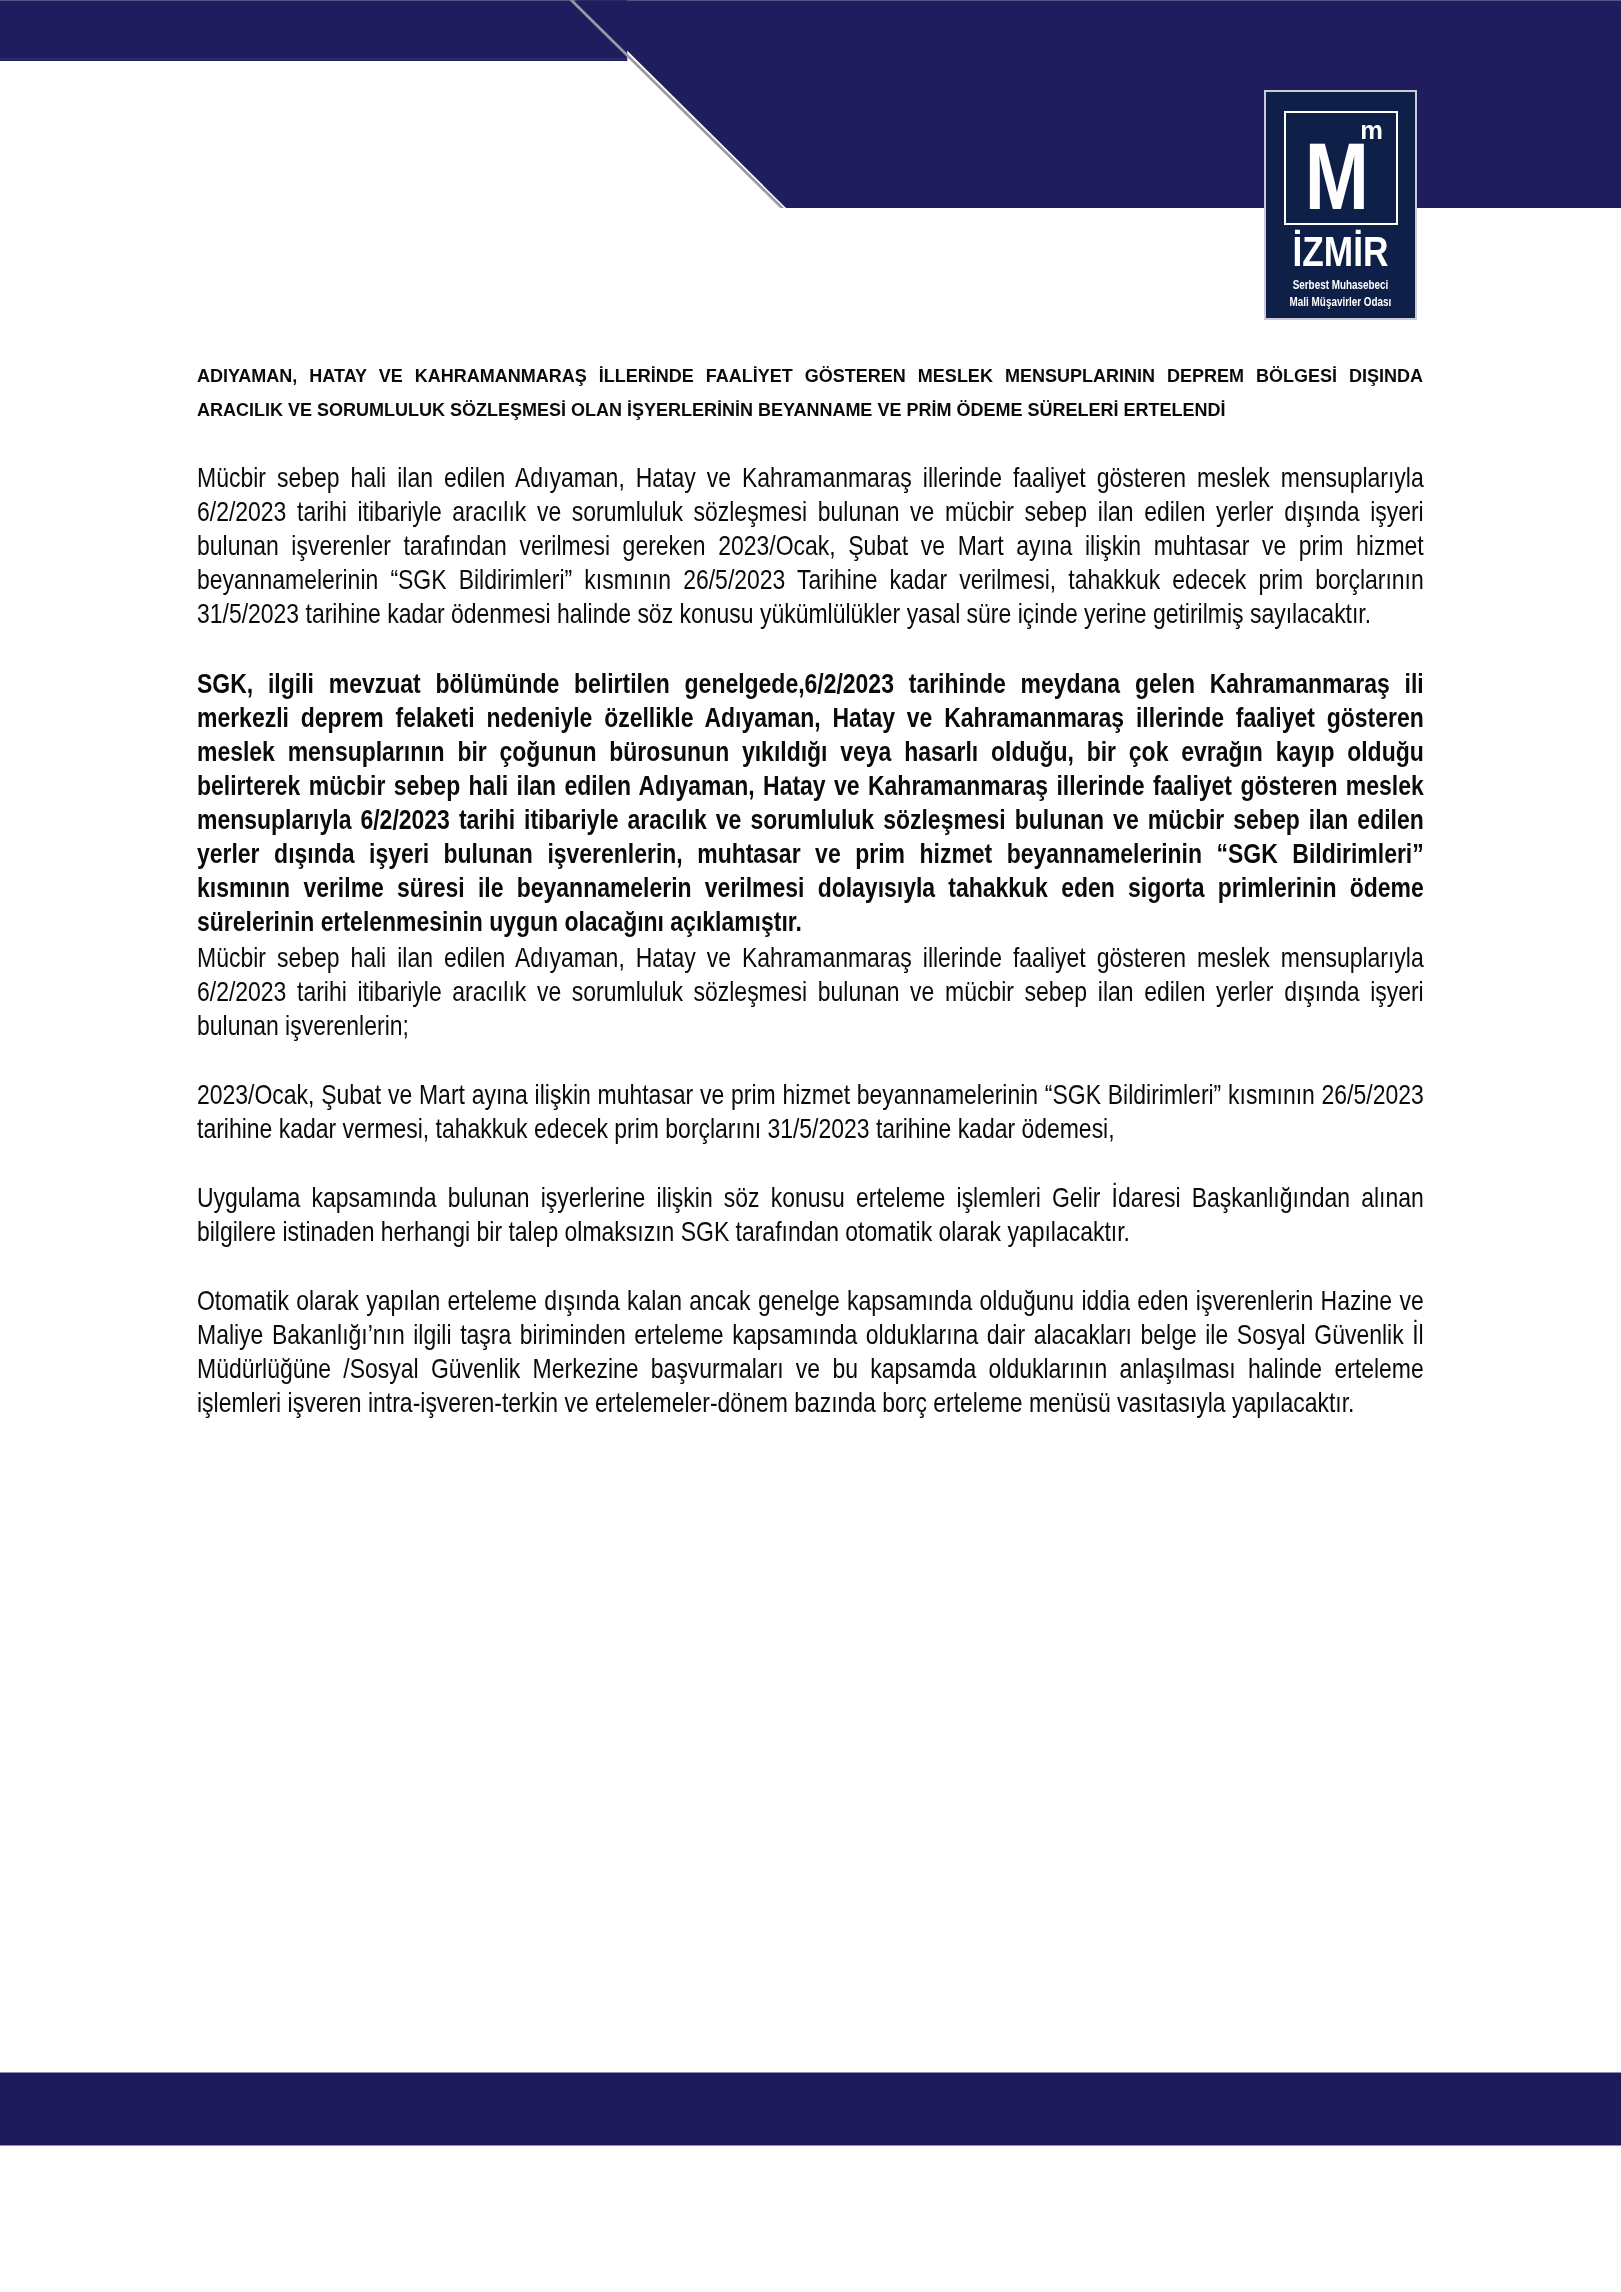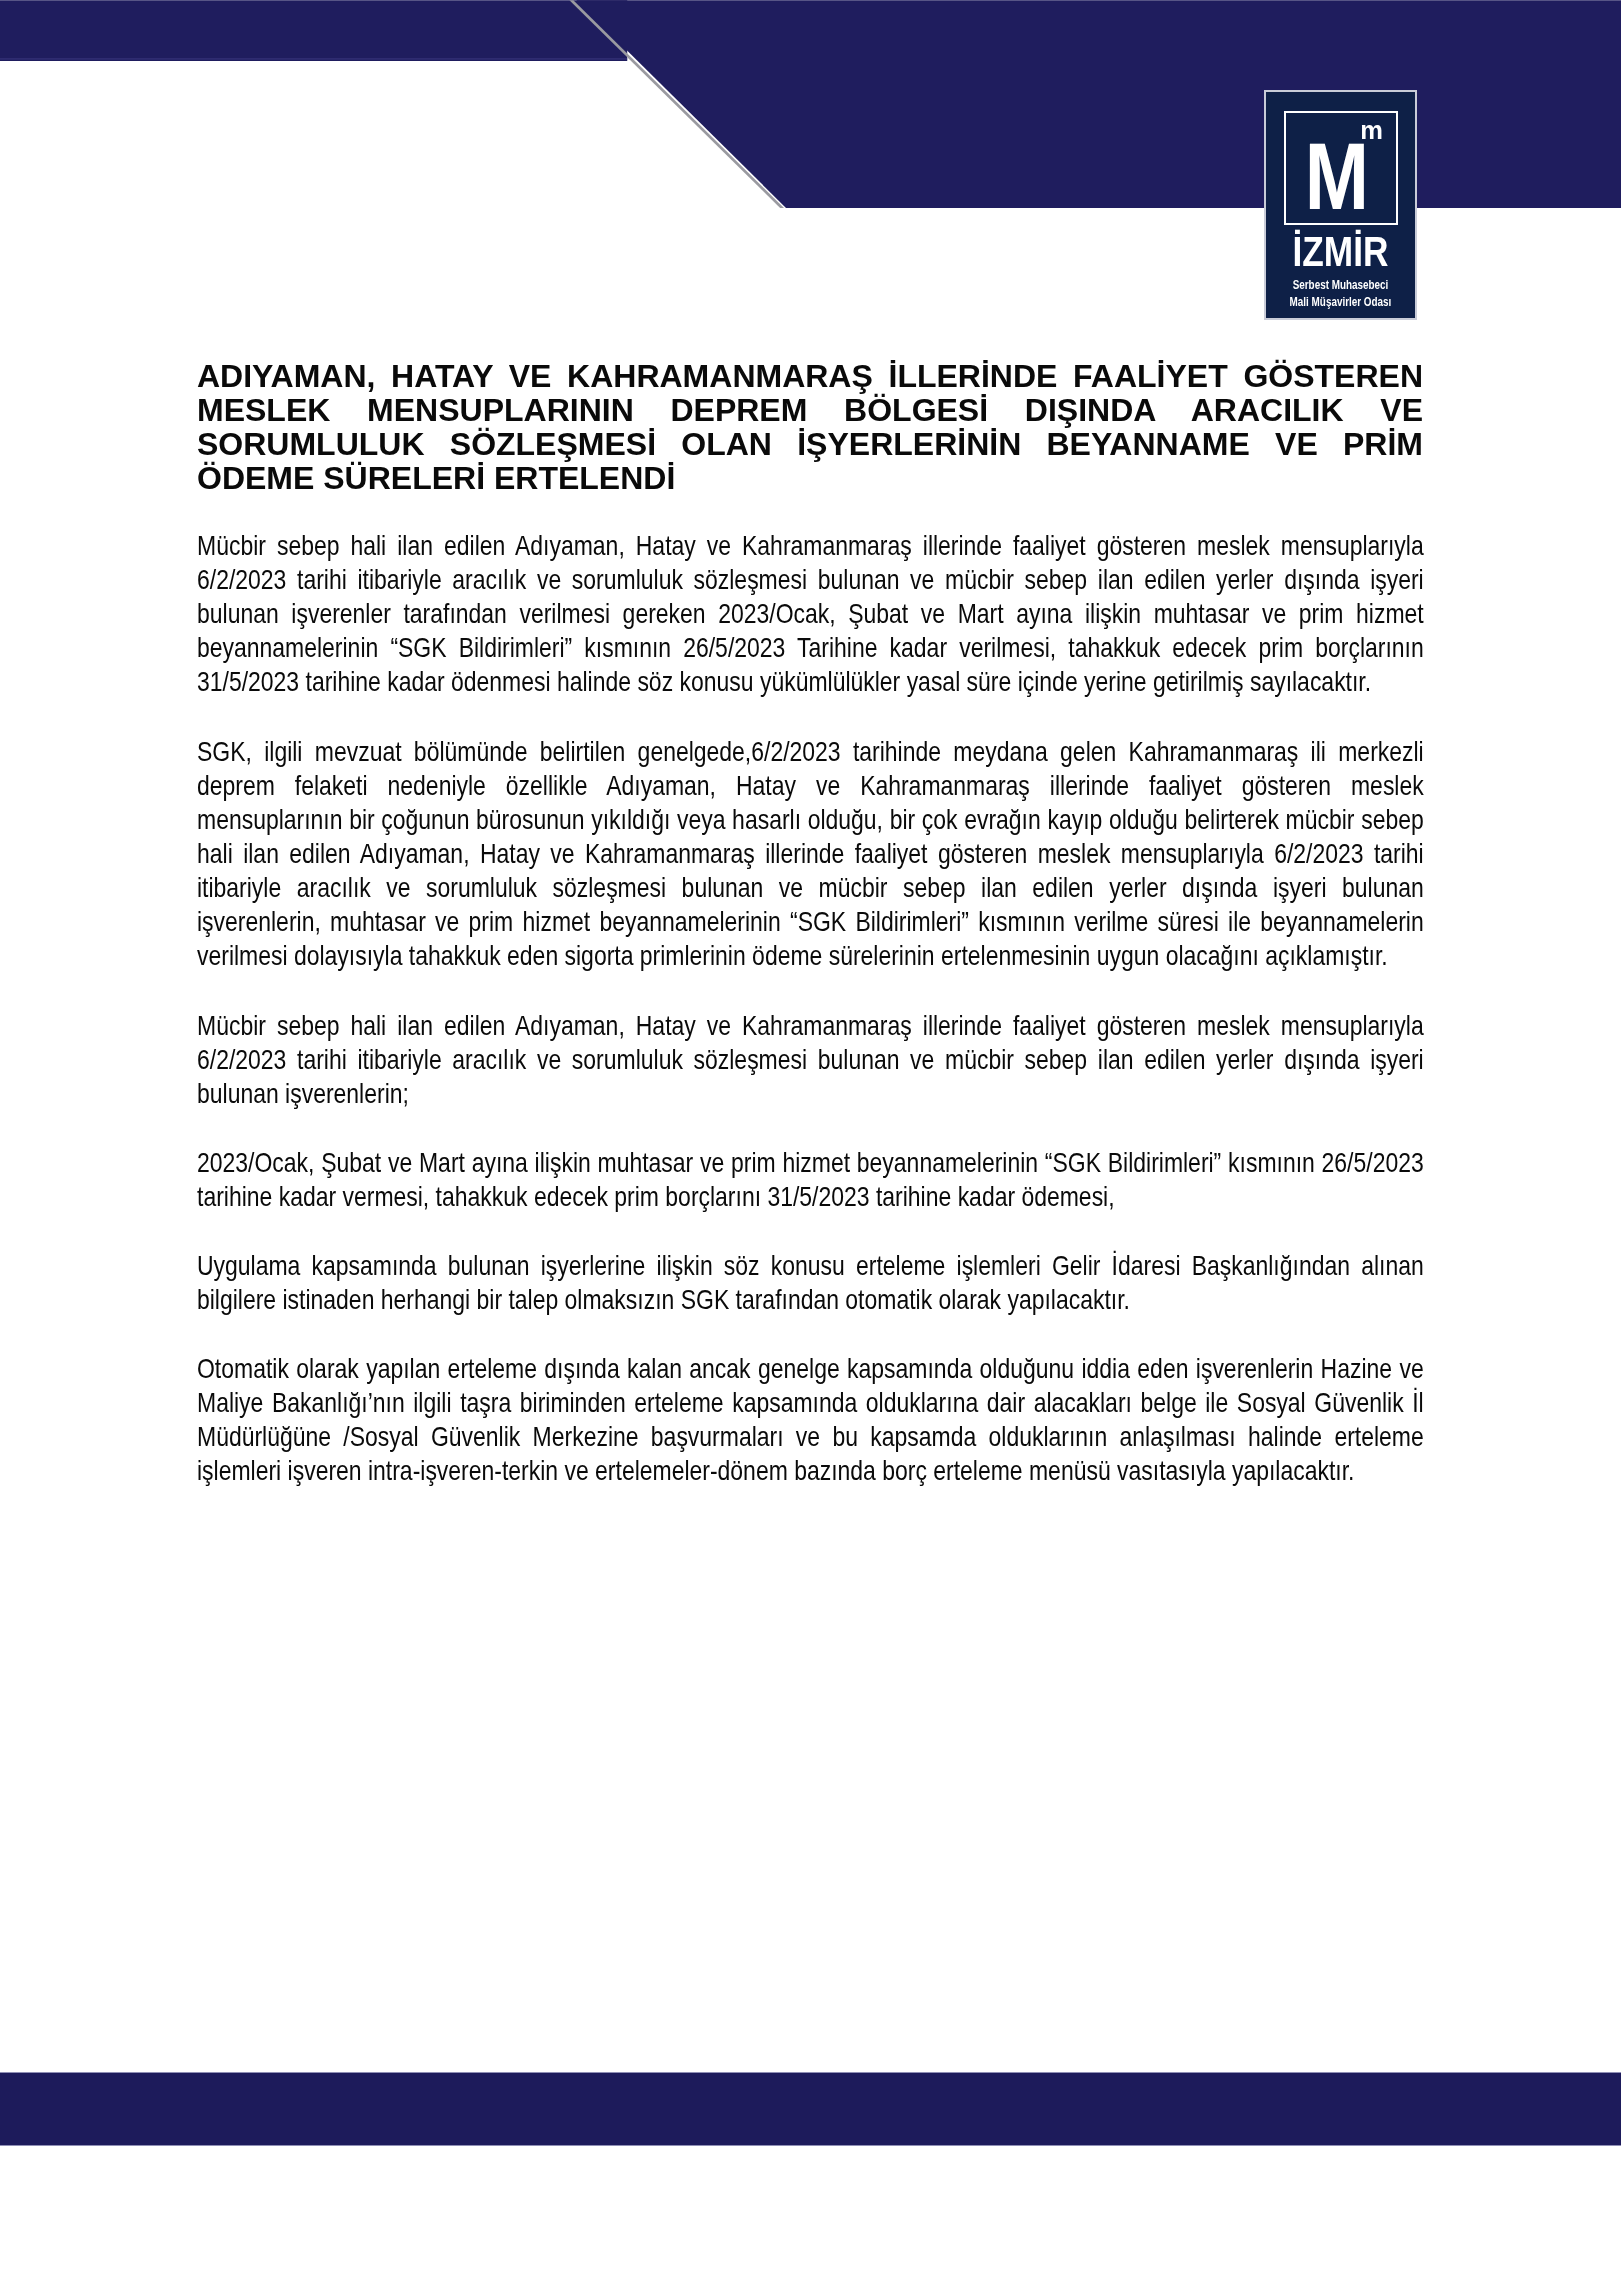--- a/index.html
+++ b/index.html
@@ -43,21 +43,21 @@
     .logo-sub.l2 { top: 203px; }
 
     
     .content {
       position: absolute; left: 197px; top: 359px; width: 1226px;
       color: #0a0a0a;
     }
     .block { margin: 0 0 34px 0; }
     .title {
       font-family: "Liberation Sans", sans-serif; font-weight: bold;
-      font-size: 32px; line-height: 34px; text-align: justify; text-align-last: left;
+      font-size: 18px; line-height: 34px; text-align: justify; text-align-last: left;
       letter-spacing: 0px; word-spacing: 0px;
     }
     .title-inner { width: 1226px; }
     .heading {
       font-family: "Liberation Sans", sans-serif; font-weight: bold;
       font-size: 27.4px; line-height: 34px; white-space: nowrap;
     }
     .para-wrap { width: 1226px; overflow: visible; }
     .para {
       font-family: "Liberation Sans", sans-serif;
@@ -102,21 +102,21 @@
 <div class="content">
   <div class="block title">
     <div class="title-inner">ADIYAMAN, HATAY VE KAHRAMANMARAŞ İLLERİNDE FAALİYET GÖSTEREN MESLEK MENSUPLARININ DEPREM BÖLGESİ DIŞINDA ARACILIK VE SORUMLULUK SÖZLEŞMESİ OLAN İŞYERLERİNİN BEYANNAME VE PRİM ÖDEME SÜRELERİ ERTELENDİ</div>
   </div>
 
   <div class="block para-wrap" style="height: 172px;">
     <div class="para">Mücbir sebep hali ilan edilen Adıyaman, Hatay ve Kahramanmaraş illerinde faaliyet gösteren meslek mensuplarıyla 6/2/2023 tarihi itibariyle aracılık ve sorumluluk sözleşmesi bulunan ve mücbir sebep ilan edilen yerler dışında işyeri bulunan işverenler tarafından verilmesi gereken 2023/Ocak, Şubat ve Mart ayına ilişkin muhtasar ve prim hizmet beyannamelerinin “SGK Bildirimleri” kısmının 26/5/2023 Tarihine kadar verilmesi, tahakkuk edecek prim borçlarının 31/5/2023 tarihine kadar ödenmesi halinde söz konusu yükümlülükler yasal süre içinde yerine getirilmiş sayılacaktır.</div>
   </div>
 
 
-  <div class="block para-wrap" style="height: 240px;">
+  <div class="block para-wrap" style="height: 240px; font-weight: bold;">
     <div class="para">SGK,  ilgili mevzuat bölümünde belirtilen genelgede,6/2/2023 tarihinde meydana gelen Kahramanmaraş ili merkezli deprem felaketi nedeniyle özellikle Adıyaman, Hatay ve Kahramanmaraş illerinde faaliyet gösteren meslek mensuplarının bir çoğunun bürosunun yıkıldığı veya hasarlı olduğu, bir çok evrağın kayıp olduğu belirterek mücbir sebep hali ilan edilen Adıyaman, Hatay ve Kahramanmaraş illerinde faaliyet gösteren meslek mensuplarıyla 6/2/2023 tarihi itibariyle aracılık ve sorumluluk sözleşmesi bulunan ve mücbir sebep ilan edilen yerler dışında işyeri bulunan işverenlerin, muhtasar ve prim hizmet beyannamelerinin “SGK Bildirimleri” kısmının verilme süresi ile beyannamelerin verilmesi dolayısıyla tahakkuk eden sigorta primlerinin ödeme sürelerinin ertelenmesinin uygun olacağını açıklamıştır.</div>
   </div>
 
   <div class="block para-wrap" style="height: 103px;">
     <div class="para">Mücbir sebep hali ilan edilen Adıyaman, Hatay ve Kahramanmaraş illerinde faaliyet gösteren meslek mensuplarıyla 6/2/2023 tarihi itibariyle aracılık ve sorumluluk sözleşmesi bulunan ve mücbir sebep ilan edilen yerler dışında işyeri bulunan işverenlerin;</div>
   </div>
 
   <div class="block para-wrap" style="height: 69px;">
     <div class="para">2023/Ocak, Şubat ve Mart ayına ilişkin muhtasar ve prim hizmet beyannamelerinin “SGK Bildirimleri” kısmının 26/5/2023 tarihine kadar vermesi, tahakkuk edecek prim borçlarını 31/5/2023 tarihine kadar ödemesi,</div>
   </div>

